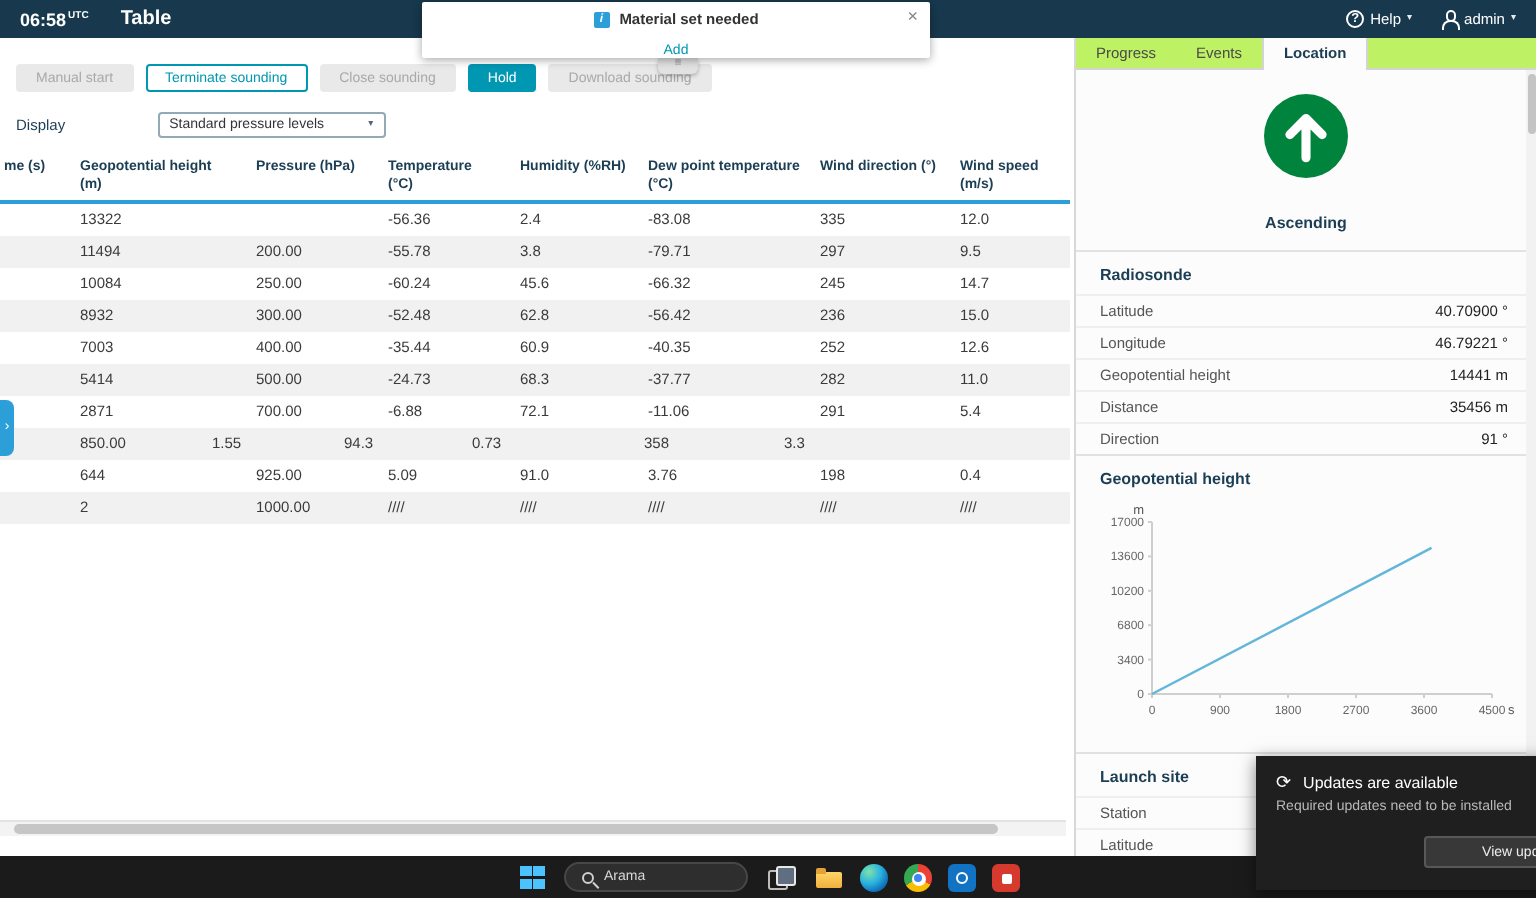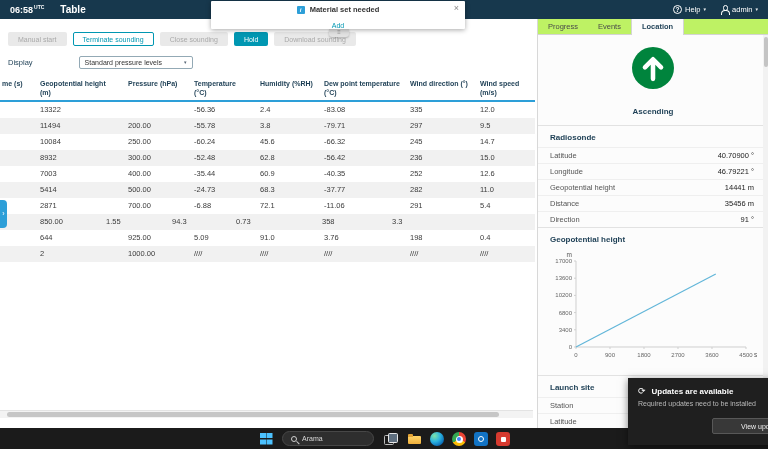--- a/index.html
+++ b/index.html
@@ -86,21 +86,21 @@
   .tt-add{display:inline-block;margin-top:3px;font-size:7px;color:#0097b2;cursor:default}
   .tt-close{position:absolute;right:6px;top:2px;font-size:9px;color:#888;cursor:default}
   .toast-handle{position:absolute;left:329px;top:29px;width:20px;height:8px;background:#e2e2e2;z-index:29;
     border-radius:0 0 3px 3px;box-shadow:0 1px 2px rgba(0,0,0,.25);font-size:6px;line-height:7px;text-align:center;color:#999}
 
   
   .update-toast{position:absolute;left:628px;top:378px;width:235px;height:67px;background:#1f1f1f;z-index:25;
     box-shadow:0 2px 8px rgba(0,0,0,.5);padding:8px 10px;color:#fff}
   .ut-row{display:flex;align-items:center;gap:6px}
   .ut-icon{font-size:9px;color:#fff;line-height:10px}
-  .ut-title{font-size:8px;font-weight:bold}
+  .ut-title{font-size:8px;font-weight:normal}
   .ut-body{margin-top:4px;font-size:7px;color:#b9b9b9;white-space:nowrap;overflow:hidden}
   .ut-btn{position:absolute;left:84px;top:40px;width:100px;height:16px;background:#383838;border:1px solid #585858;
     color:#eee;font-size:7px;font-family:inherit;border-radius:2px}
 
   
   .taskbar{position:absolute;left:0;right:0;bottom:0;height:21px;background:#1b1b1b;z-index:10;
     display:flex;align-items:center;justify-content:center;gap:8px}
   .tbicon{width:16px;height:16px;position:relative;flex:0 0 auto;cursor:default}
   .start::before{content:"";position:absolute;left:2px;top:2px;width:5.5px;height:5.5px;background:#4cc2ff;
     box-shadow:6.5px 0 0 #4cc2ff,0 6.5px 0 #4cc2ff,6.5px 6.5px 0 #4cc2ff}

